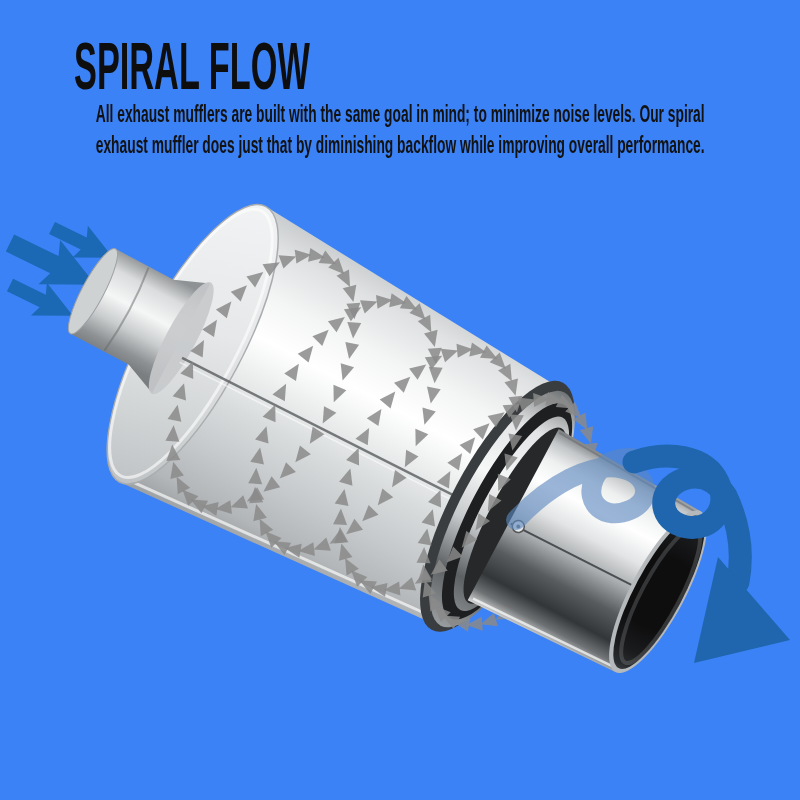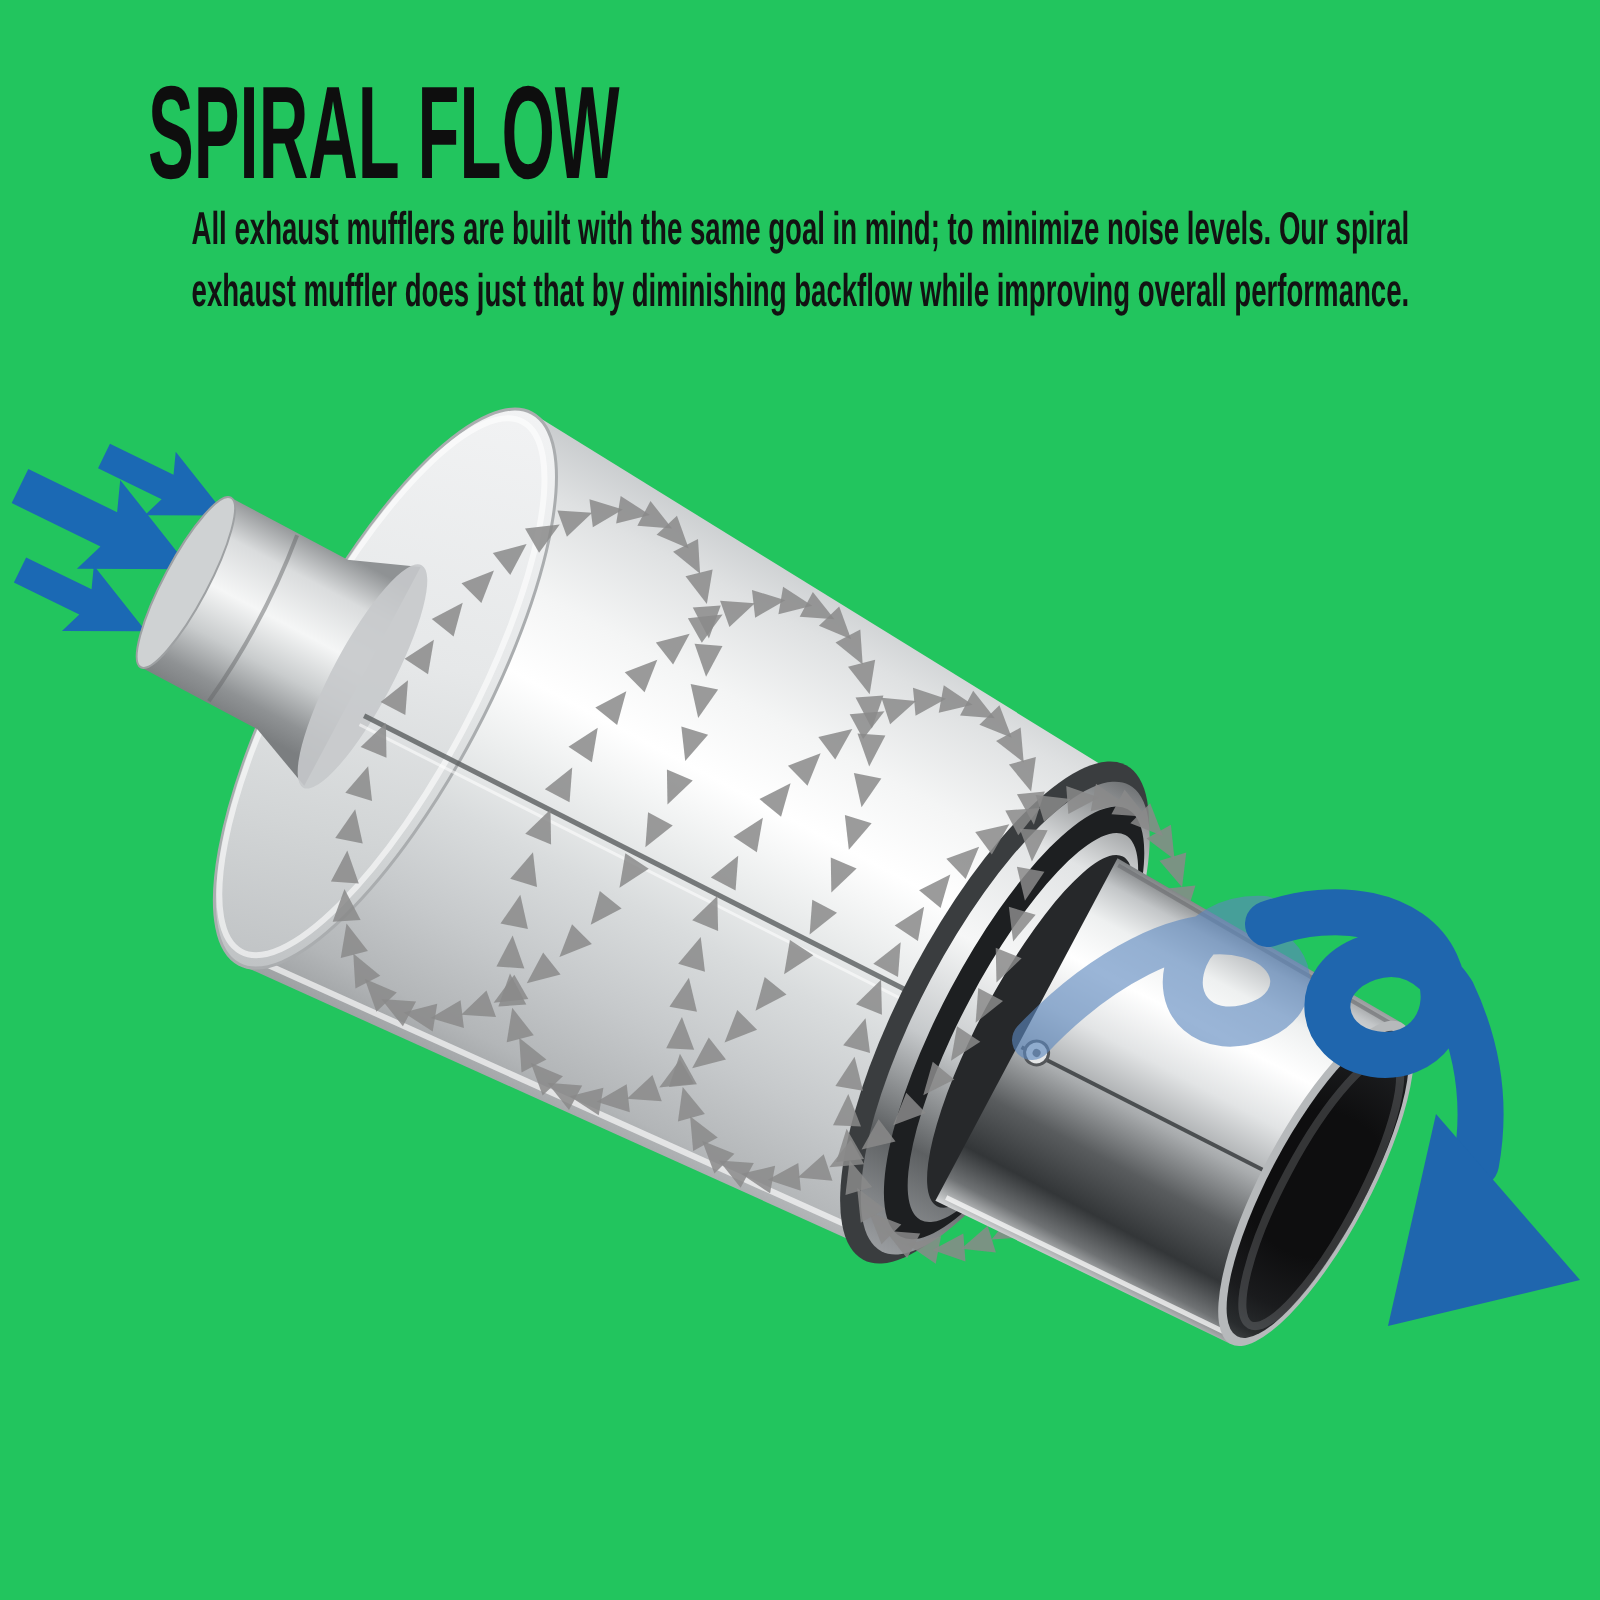--- a/index.html
+++ b/index.html
@@ -17,21 +17,21 @@
     position:absolute;left:75px;top:99px;width:1084px;
     font-size:23px;font-weight:bold;line-height:31px;text-align:center;
     transform:scaleX(0.60);transform-origin:left top;white-space:nowrap;
   }
   .page-desc .line{display:block;}
   svg.illustration{position:absolute;left:0;top:0;}
 </style>
 </head>
 <body>
 
-<div class="canvas" style="background: #22c55e;">
+<div class="canvas" style="background: #3b82f6;">
 
   <div class="page-title" style="color: rgb(14, 14, 14);">SPIRAL FLOW</div>
 
   <div class="page-desc" style="color: rgb(18, 18, 18);">
     <span class="line">All exhaust mufflers are built with the same goal in mind; to minimize noise levels. Our spiral</span>
     <span class="line">exhaust muffler does just that by diminishing backflow while improving overall performance.</span>
   </div>
 
   <svg class="illustration" width="800" height="800" viewBox="0 0 800 800">
     <defs>

